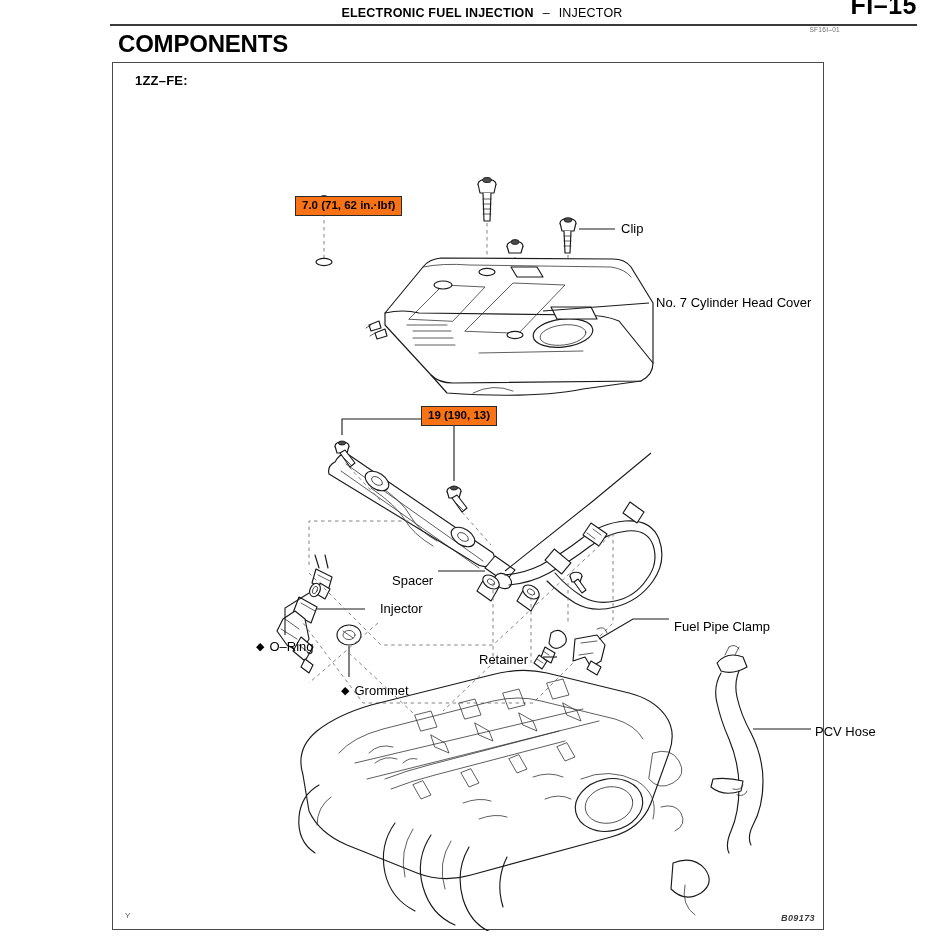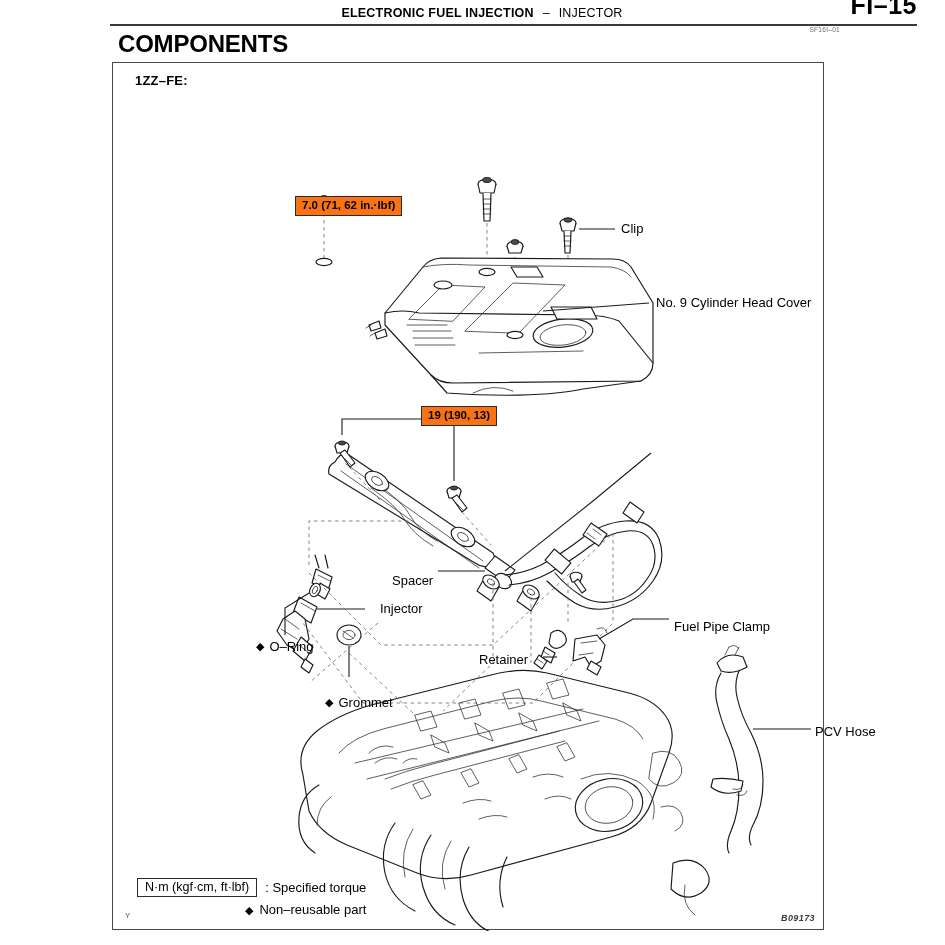--- a/index.html
+++ b/index.html
@@ -75,21 +75,20 @@
 
   
   #figure-frame {
     position: absolute;
     left: 112px;
     top: 62px;
     width: 712px;
     height: 868px;
     border: 1.6px solid #4a4a4a;
     box-sizing: border-box;
-    text-align: right;
   }
   #engine-code {
     position: absolute;
     left: 22px;
     top: 10px;
     font-size: 13px;
     font-weight: bold;
     letter-spacing: 0.2px;
   }
 
@@ -121,21 +120,21 @@
     position: relative;
     top: -1px;
   }
 
   #label-clip            { left: 508px; top: 158px; }
   #label-head-cover      { left: 543px; top: 232px; }
   #label-fuel-pipe       { left: 545px; top: 383px; }
   #label-spacer          { left: 279px; top: 510px; }
   #label-injector        { left: 267px; top: 538px; }
   #label-oring           { left: 143px; top: 576px; }
-  #label-grommet         { left: 212px; top: 620px; margin-top: 12px; }
+  #label-grommet         { left: 228px; top: 620px; }
   #label-retainer        { left: 366px; top: 589px; }
   #label-clamp           { left: 561px; top: 556px; }
   #label-pcv             { left: 702px; top: 661px; }
 
   
   #legend {
     position: absolute;
     left: 24px;
     bottom: 12px;
     font-size: 13px;
@@ -537,41 +536,34 @@
     <path class="lead" d="M430 248 L536 240"></path>
     <path class="lead" d="M392 508 L480 438 L538 390"></path>
 
   </svg>
 
   <div class="torque-box" id="torque-1">7.0 (71, 62 in.·lbf)</div>
   <div class="torque-box" id="torque-2">19 (190, 13)</div>
 
   <div class="part-label" id="label-clip">Clip</div>
 
-  <div class="part-label" id="label-head-cover">No. 9 Cylinder Head Cover</div>
+  <div class="part-label" id="label-head-cover">No. 7 Cylinder Head Cover</div>
 
 
   <div class="part-label" id="label-spacer">Spacer</div>
 
   <div class="part-label" id="label-injector">Injector</div>
 
   <div class="part-label diamond" id="label-oring">O–Ring</div>
 
   <div class="part-label diamond" id="label-grommet">Grommet</div>
 
   <div class="part-label" id="label-retainer">Retainer</div>
 
   <div class="part-label" id="label-clamp">Fuel Pipe Clamp</div>
 
   <div class="part-label" id="label-pcv">PCV Hose</div>
 
-  <div id="legend">
-    <div id="legend-row-1">
-      <span id="legend-unit-box">N·m  (kgf·cm, ft·lbf)</span>
-      <span id="legend-torque-text">: Specified torque</span>
-    </div>
-    <div id="legend-row-2">Non–reusable part</div>
-  </div>
 
   <div id="y-mark">Y</div>
   <div id="figure-code">B09173</div>
 
 </div>
 
 </body></html>

